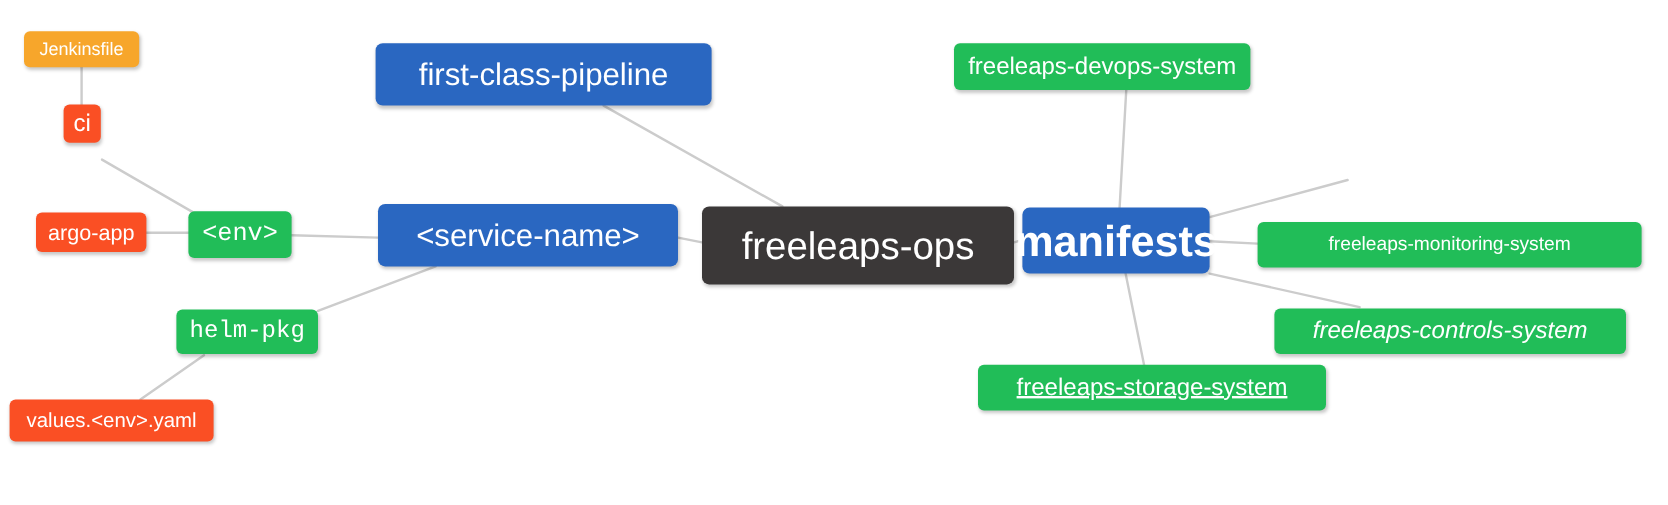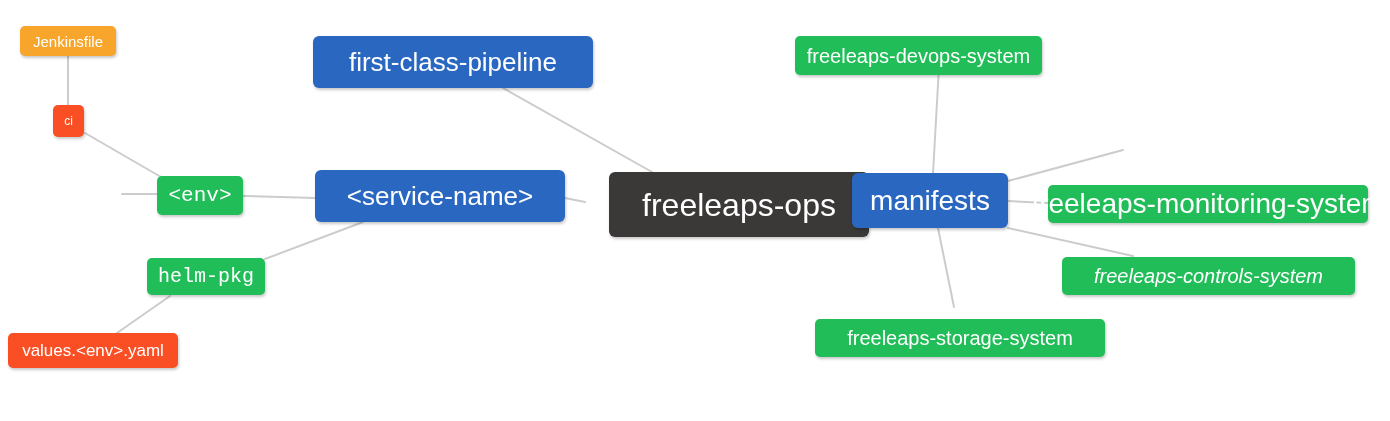--- a/index.html
+++ b/index.html
@@ -63,26 +63,27 @@
     <line x1="565" y1="198" x2="585" y2="202"></line>
     <line x1="845" y1="202" x2="852" y2="200"></line>
     <line x1="933" y1="173" x2="939" y2="67"></line>
     <line x1="1008" y1="181" x2="1123" y2="150"></line>
     <line x1="1008" y1="201" x2="1048" y2="203"></line>
     <line x1="1008" y1="228" x2="1133" y2="256"></line>
     <line x1="938" y1="228" x2="954" y2="307"></line>
   </svg>
 
   <div class="node warning" style="left:20px;  top:26px;  width:96px;  height:30px; font-size:15px;">Jenkinsfile</div>
-  <div class="node danger" style="left:53px;  top:105px; width:31px;  height:32px; font-size:12px;">ci</div>
+  <div class="node danger" style="left:53px;  top:87px; width:31px;  height:32px; font-size:20px;">ci</div>
+  <div class="node danger" style="left:30px;  top:177px; width:92px;  height:33px; font-size:18px;">argo-app</div>
   <div class="node success" style="left:157px; top:176px; width:86px;  height:39px; font-size:21px;font-family:Liberation Mono, monospace;">&lt;env&gt;</div>
   <div class="node success" style="left:147px; top:258px; width:118px; height:37px; font-size:20px;font-family:Liberation Mono, monospace;">helm-pkg</div>
   <div class="node primary" style="left:313px; top:36px;  width:280px; height:52px; font-size:26px;">first-class-pipeline</div>
   <div class="node danger" style="left:8px;   top:333px; width:170px; height:35px; font-size:17px;">values.&lt;env&gt;.yaml</div>
   <div class="node primary" style="left:315px; top:170px; width:250px; height:52px; font-size:26px;">&lt;service-name&gt;</div>
-  <div class="node root" style="left:585px; top:172px; width:260px; height:65px; font-size:32px;margin-left:24px;">freeleaps-ops</div>
-  <div class="node primary" style="left:852px; top:173px; width:156px; height:55px; font-size:28px;">manifests</div>
+  <div class="node root" style="left:585px; top:172px; width:260px; height:65px; font-size:32px;">freeleaps-ops</div>
+  <div class="node primary" style="left:852px; top:173px; width:156px; height:55px; font-size:36px;font-weight:bold;">manifests</div>
   <div class="node success" style="left:795px; top:36px;  width:247px; height:39px; font-size:20px;">freeleaps-devops-system</div>
-  <div class="node success" style="left:1048px;top:185px; width:320px; height:38px; font-size:28px;">freeleaps-monitoring-system</div>
+  <div class="node success" style="left:1048px;top:185px; width:320px; height:38px; font-size:16px;">freeleaps-monitoring-system</div>
   <div class="node success" style="left:1062px;top:257px; width:293px; height:38px; font-size:20px;font-style:italic;">freeleaps-controls-system</div>
-  <div class="node success" style="left:815px; top:319px; width:290px; height:38px; font-size:20px;">freeleaps-storage-system</div>
+  <div class="node success" style="left:815px; top:304px; width:290px; height:38px; font-size:20px;text-decoration:underline;">freeleaps-storage-system</div>
 
 </div>
 
 </body></html>

